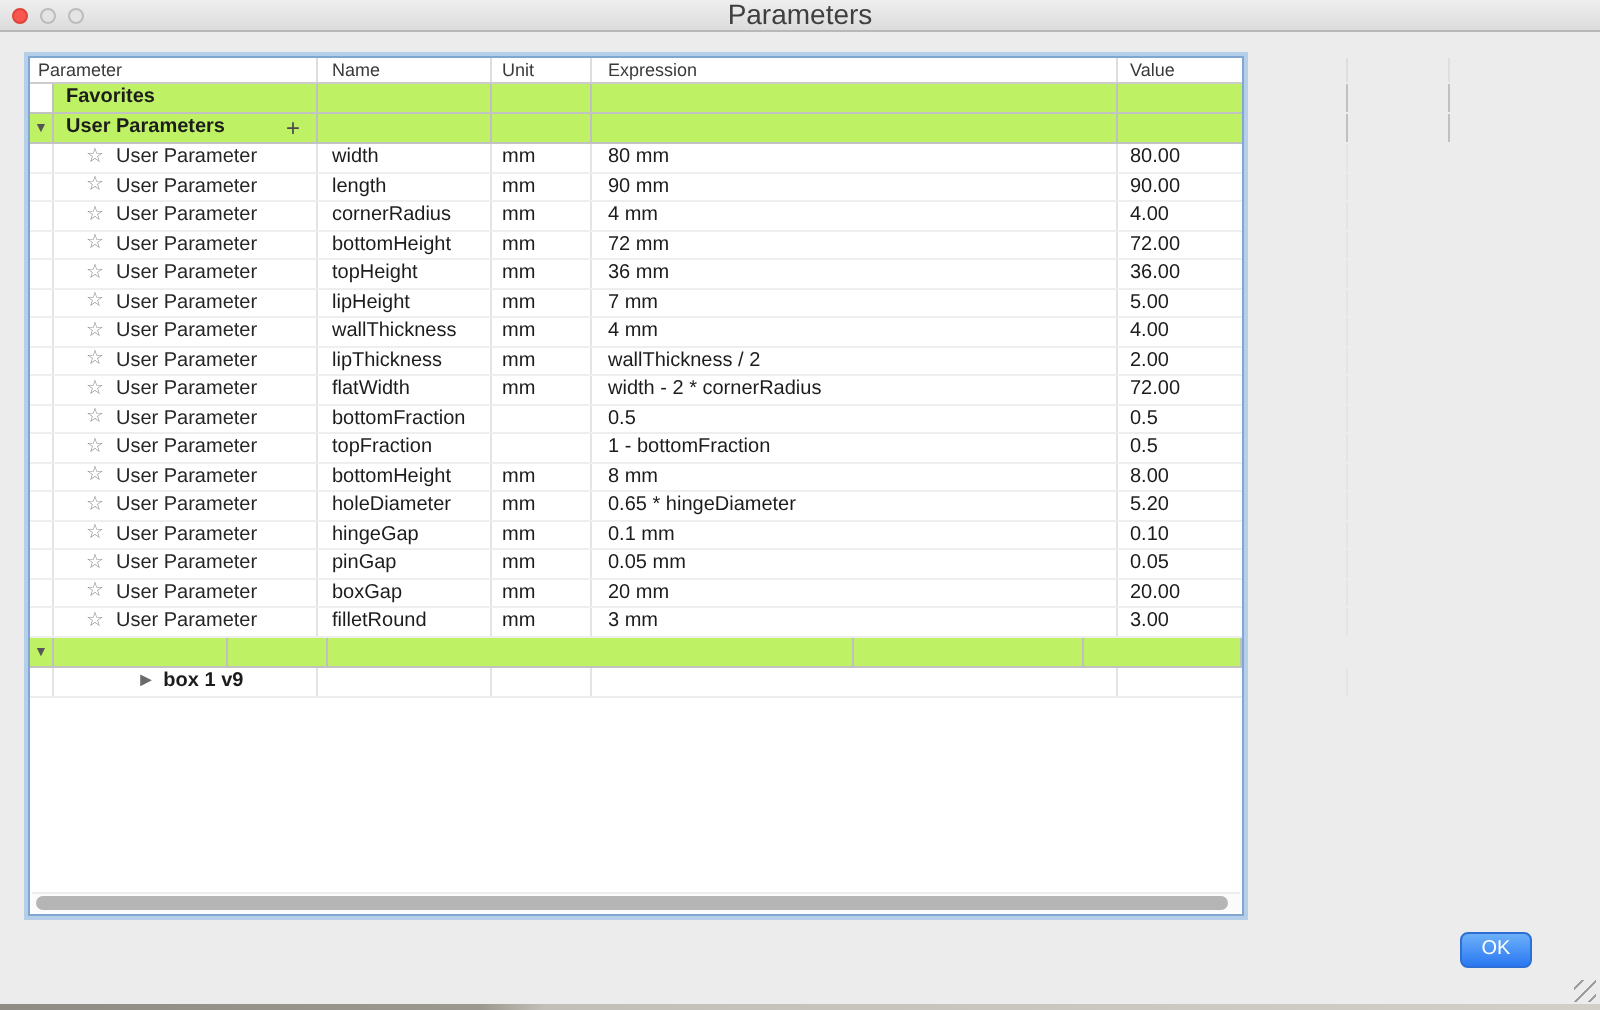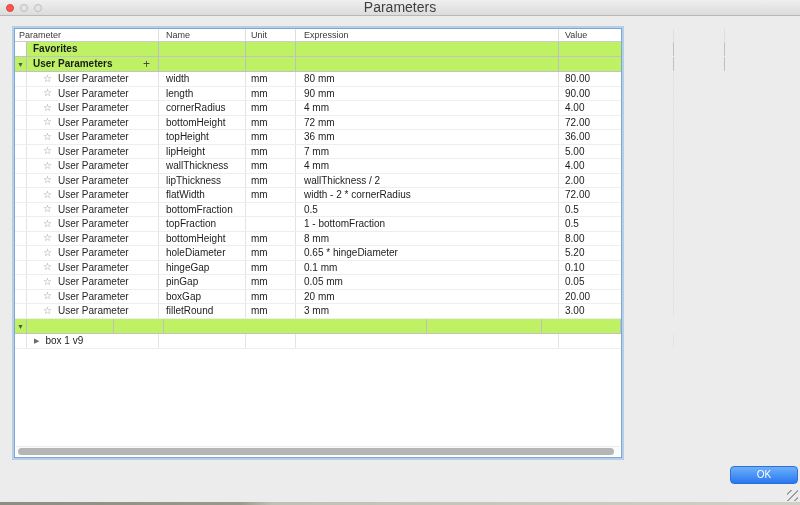--- a/index.html
+++ b/index.html
@@ -62,36 +62,36 @@
   }
 
   .data-row { height:14.5px; border-bottom:1px solid #eeeeee; background:#fff; }
   .data-row .cell { line-height:13.5px; }
   .param-cell { display:flex; align-items:center; }
   .star { margin-left:16px; font-size:10px; color:#8f8f8f; line-height:10px; }
   .ptype { margin-left:6px; color:#262626; }
 
   .model-item-row { height:15px; border-bottom:1px solid #ededed; background:#fff; }
   .model-item-row .cell { line-height:14px; }
-  .model-item-row .c1 { padding-left:7px; font-weight:normal; display:flex; align-items:center; }
+  .model-item-row .c1 { padding-left:7px; font-weight:bold; display:flex; align-items:center;justify-content:center; }
   .tri-expand { font-size:7px; color:#6a6a6a; margin-right:6px; }
 
   
   .hscroll-track {
     position:absolute; left:1px; right:1px; bottom:1px; height:10px;
     background:#fbfbfb; border-top:1px solid #ededed;
   }
   .hscroll-thumb {
     position:absolute; left:2px; top:1px; right:6px; height:7px;
     background:#b5b5b5; border-radius:3.5px;
   }
 
   
   .ok-btn {
-    position:absolute; left:730px; top:466px; width:68px; height:18px;
+    position:absolute; left:730px; top:466px; width:36px; height:18px;
     border-radius:4px;
     background:linear-gradient(#6cb0f9,#2a78f2);
     border:1px solid #2e6fd6;
     color:#fff; font-size:10px; text-align:center; line-height:16px;
     font-family:"Liberation Sans", sans-serif;
   }
   .resize-grip {
     position:absolute; right:2px; bottom:4px; width:11px; height:11px;
     background:repeating-linear-gradient(-45deg,
       transparent 0 2px, #9e9e9e 2px 3px, transparent 3px 5px);

